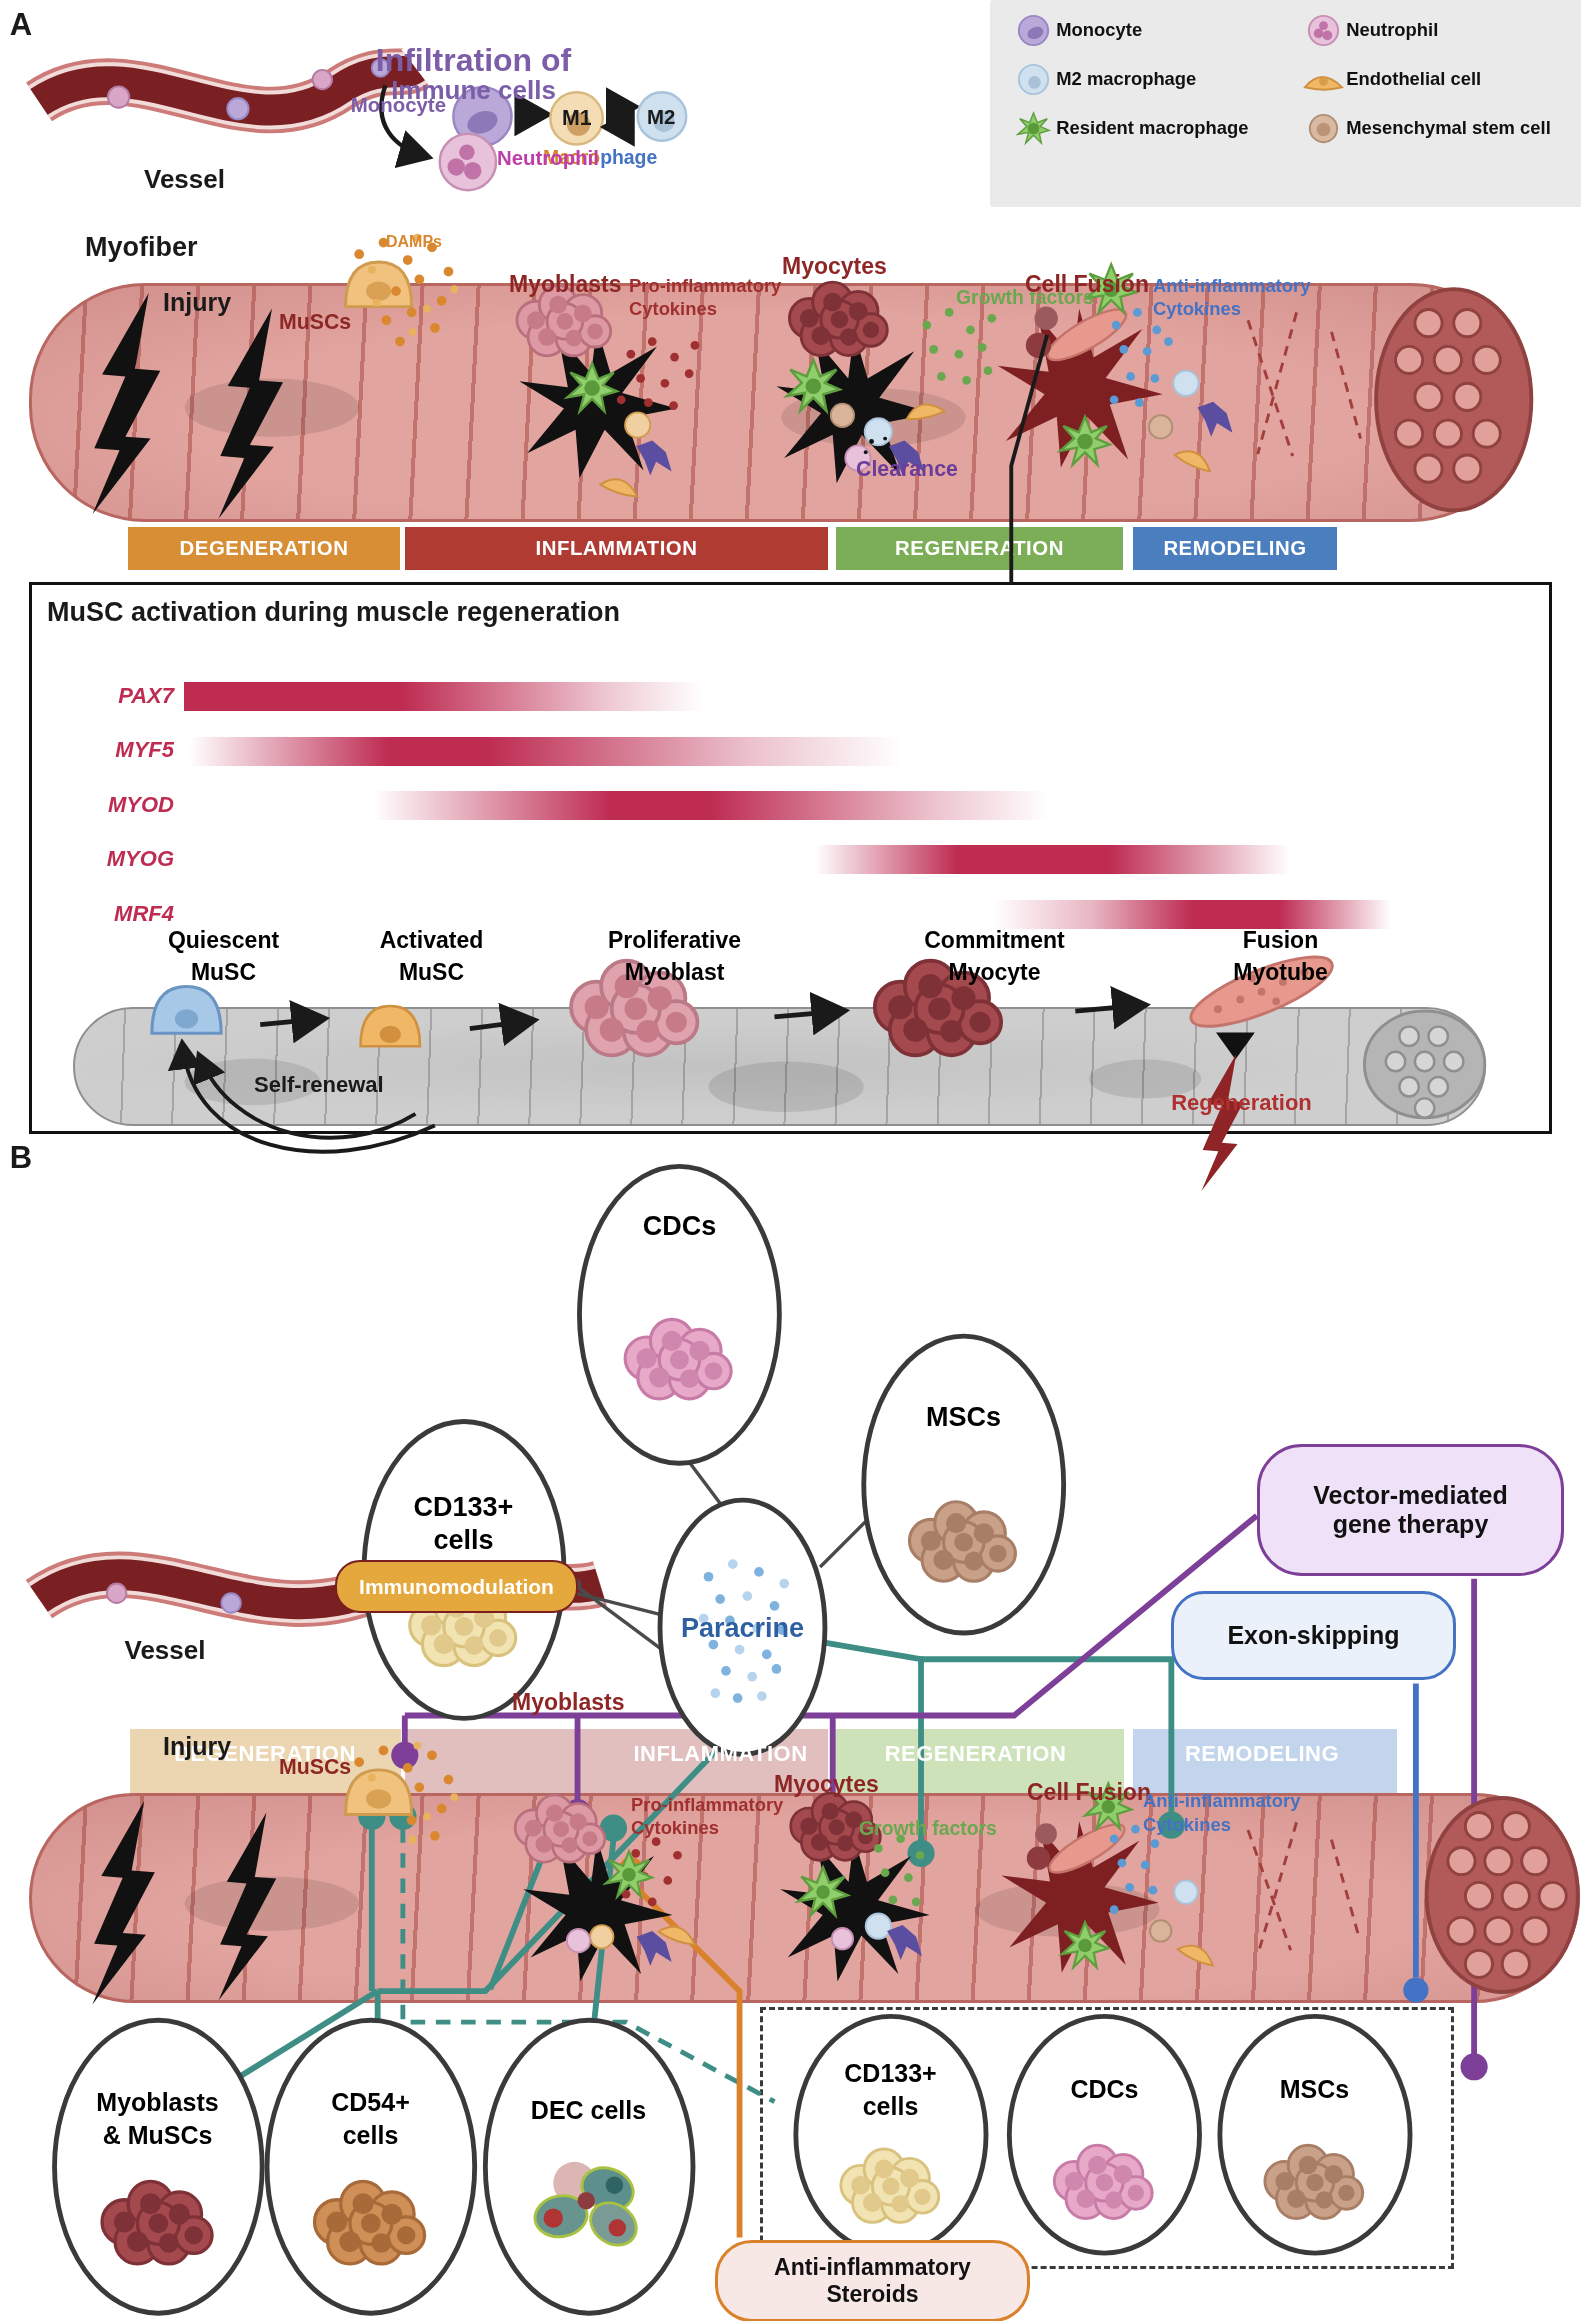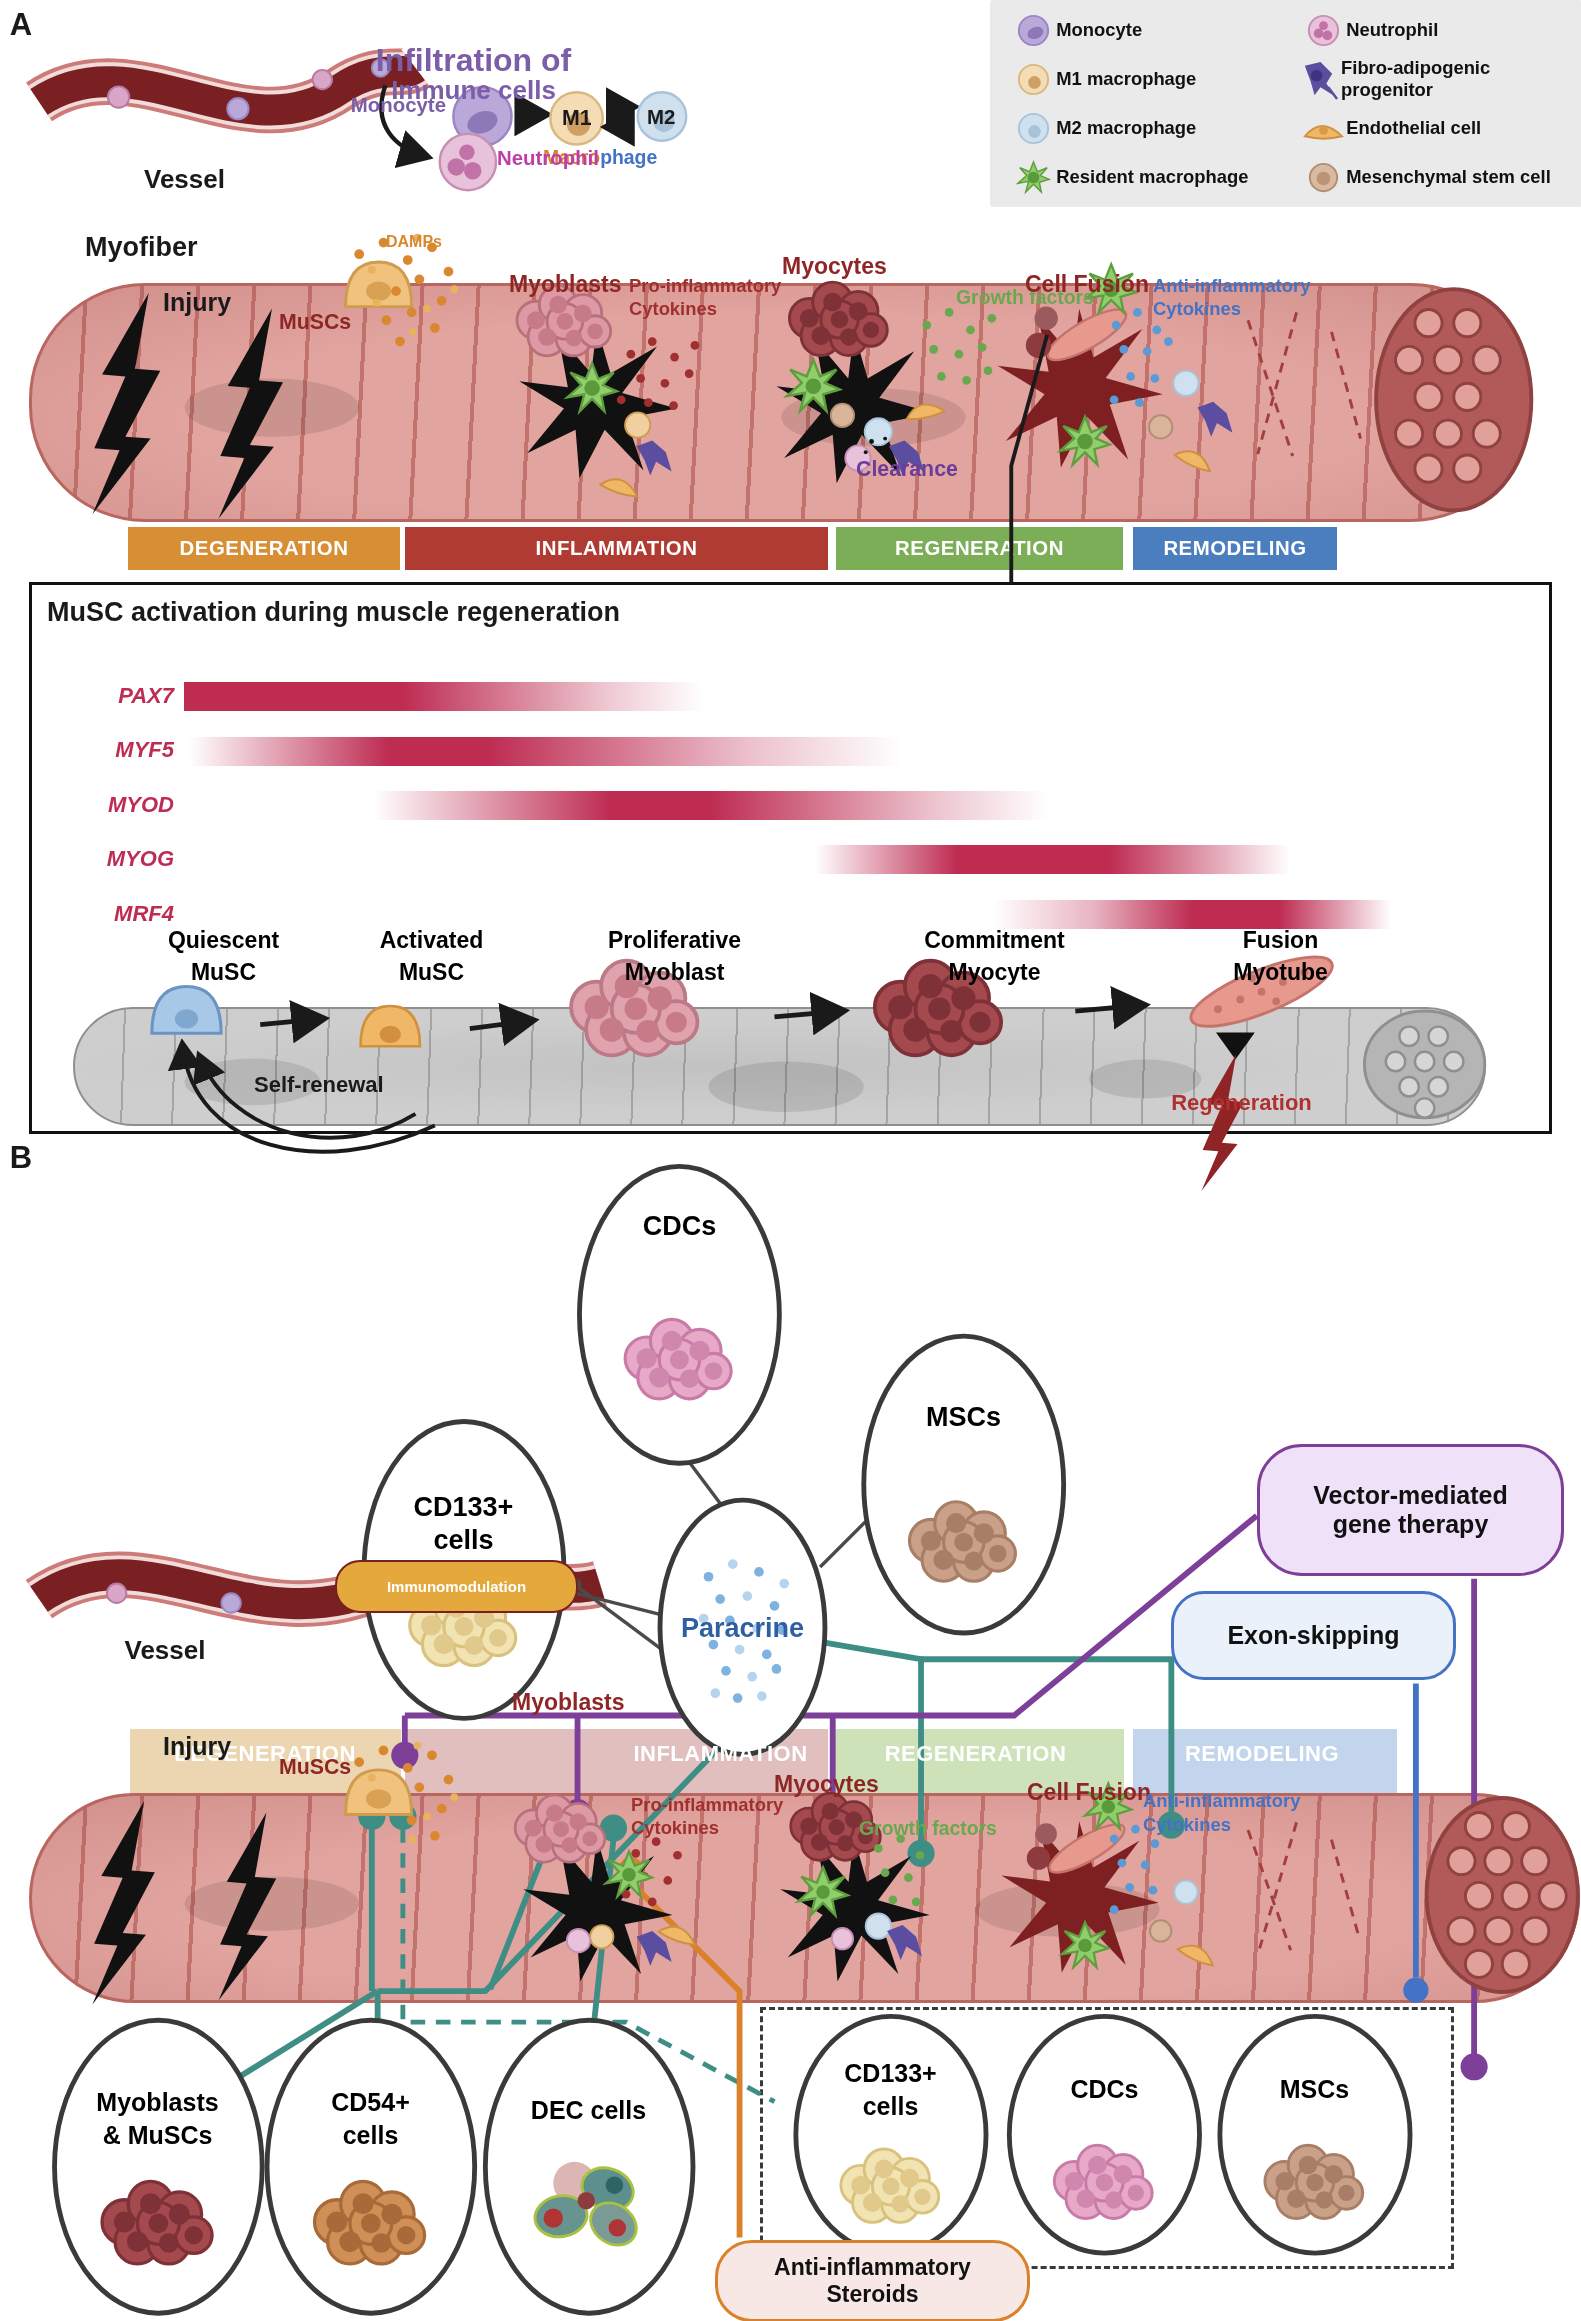--- a/index.html
+++ b/index.html
@@ -558,37 +558,20 @@
             <circle cx="-5" cy="3" r="5" fill="#c173a8"></circle>
             <circle cx="4" cy="5" r="5" fill="#c173a8"></circle>
             <circle cx="0" cy="-5" r="4.5" fill="#c173a8"></circle>
           </svg>
         </span>
       <span class="lglbl">Neutrophil</span>
     </div>
     <div class="lgrow">
       <span class="lgicon">
           <svg width="39" height="39" viewBox="-20 -20 40 40">
-            <circle r="15" fill="#f4dcb4" stroke="#d9b97f" stroke-width="2"></circle>
-            <circle cx="1" cy="3" r="6.5" fill="#cfa063"></circle>
-          </svg>
-        </span>
-      <span class="lglbl c1">M1 macrophage</span>
-      <span class="lgicon">
-          <svg width="43" height="43" viewBox="-22 -22 44 44">
-            <path d="M-14,-14 L2,-18 L14,-6 L8,4 L18,18 L2,8 L-4,16 L-8,2 Z" fill="#5b4ea0"></path>
-            <line x1="10" y1="8" x2="19" y2="20" stroke="#5b4ea0" stroke-width="2.5"></line>
-            <circle cx="-2" cy="-4" r="6" fill="#3f3380"></circle>
-          </svg>
-        </span>
-      <span class="lglbl">Fibro-adipogenic progenitor</span>
-    </div>
-    <div class="lgrow">
-      <span class="lgicon">
-          <svg width="39" height="39" viewBox="-20 -20 40 40">
             <circle r="15" fill="#cfe0ee" stroke="#a9c4da" stroke-width="2"></circle>
             <circle cx="1" cy="3" r="6.5" fill="#a9c2d8"></circle>
           </svg>
         </span>
       <span class="lglbl c1">M2 macrophage</span>
       <span class="lgicon">
           <svg width="43" height="43" viewBox="-22 -22 44 44">
             <path d="M-19,8 Q-2,-13 19,8 Q0,13 -19,8 Z" fill="#f0b866" stroke="#cf9040" stroke-width="2"></path>
             <circle cx="0" cy="2" r="4.5" fill="#d99a4a"></circle>
           </svg>
@@ -606,21 +589,21 @@
       <span class="lgicon">
           <svg width="39" height="39" viewBox="-20 -20 40 40">
             <circle r="14" fill="#d9b9a2" stroke="#b08e72" stroke-width="2"></circle>
             <circle cx="0" cy="1" r="7" fill="#bb9478"></circle>
           </svg>
         </span>
       <span class="lglbl">Mesenchymal stem cell</span>
     </div>
   </div>
 
-  <div class="bubble" style="left:335px;top:1560px;width:239px;height:49px;border-radius:25px;background:#e5a83c;border:2.9px solid #7a1f1f;color:#fff;font-size:15px;">
+  <div class="bubble" style="left:335px;top:1560px;width:239px;height:49px;border-radius:25px;background:#e5a83c;border:2.9px solid #7a1f1f;color:#fff;font-size:21px;">
     <span>Immunomodulation</span>
   </div>
 
   <div class="bubble" style="left:1257px;top:1444px;width:301px;height:126px;border-radius:45px;background:#efe1f7;border:3.9px solid #7d3f98;font-size:25px;">
     <span>Vector-mediated</span>
     <span>gene therapy</span>
   </div>
 
   <div class="bubble" style="left:1171px;top:1591px;width:279px;height:83px;border-radius:33px;background:#eaf1fb;border:3.9px solid #4472c4;font-size:25px;">
     <span>Exon-skipping</span>

